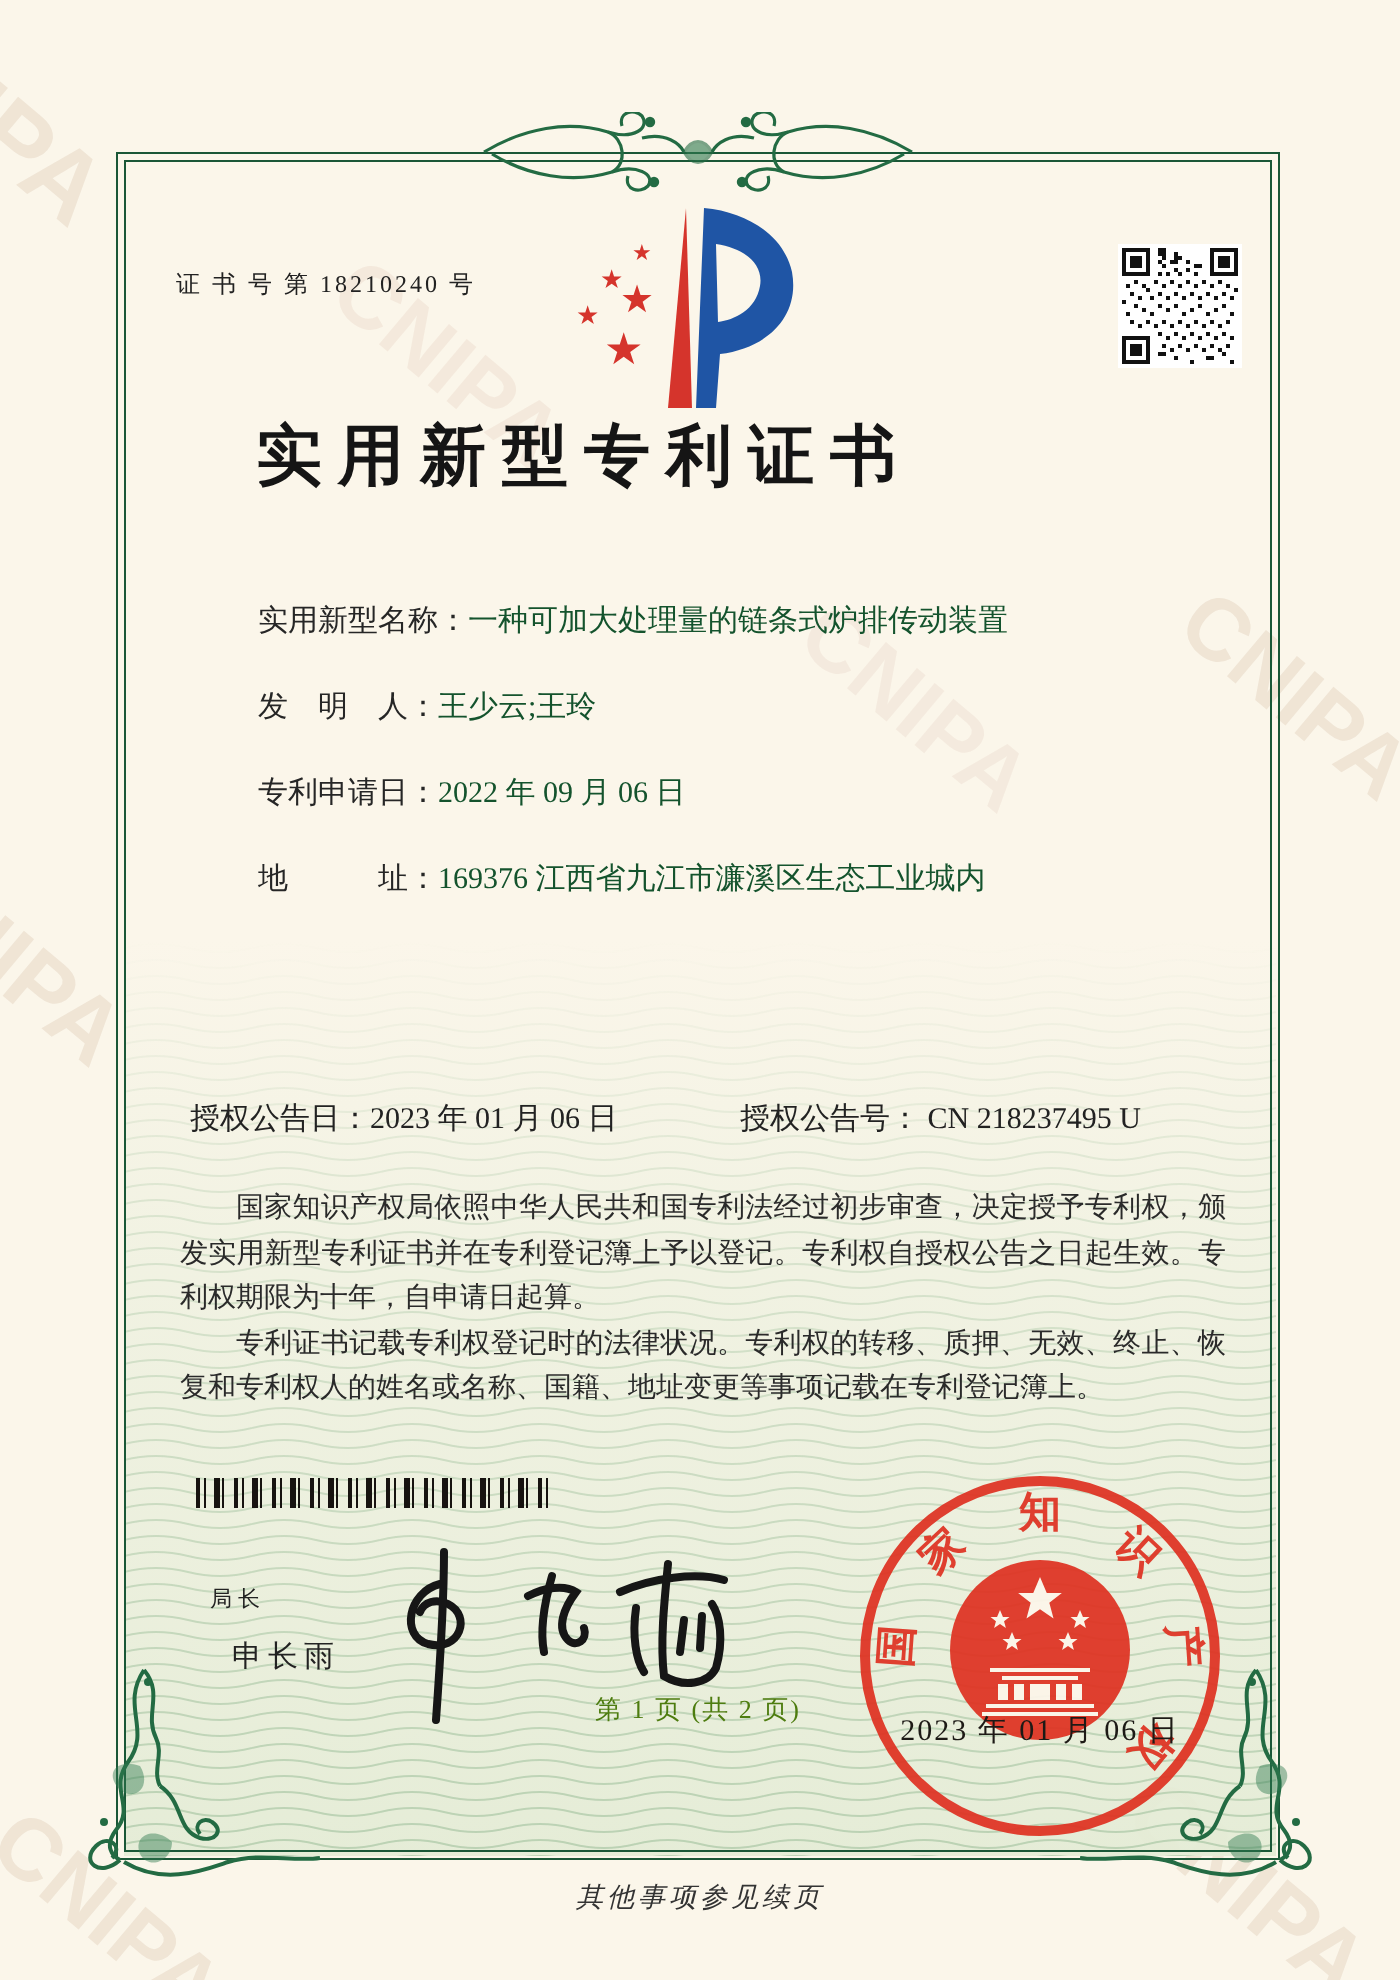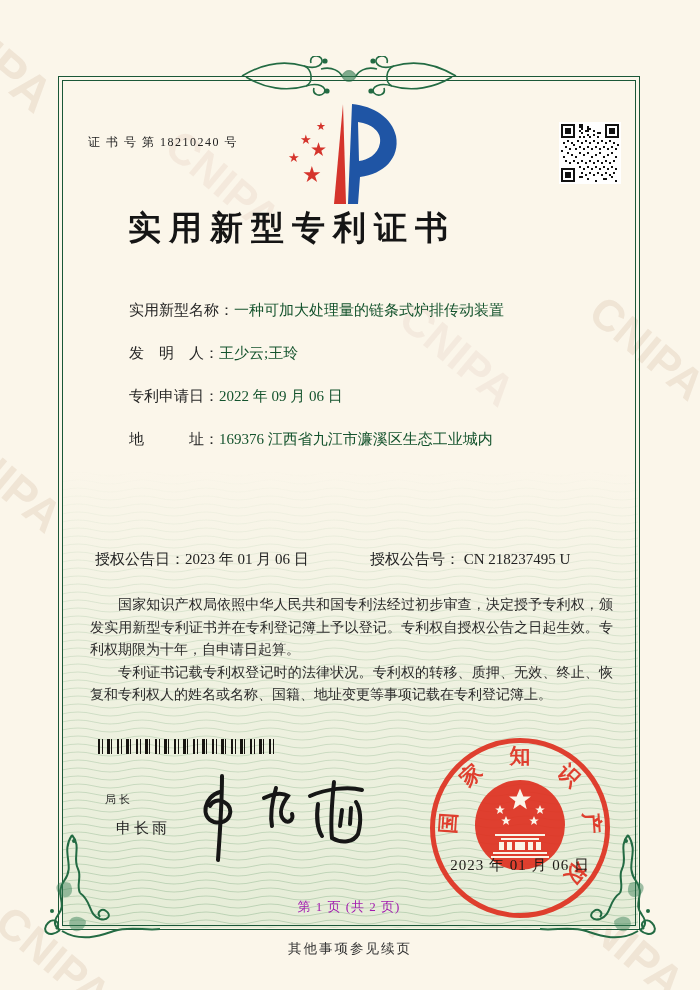--- a/index.html
+++ b/index.html
@@ -61,22 +61,22 @@
   .seal-char:nth-child(1){transform:rotate(-129deg) translate(0,-72px);}
   .seal-char:nth-child(2){transform:rotate(-86deg) translate(0,-72px);}
   .seal-char:nth-child(3){transform:rotate(-43deg) translate(0,-72px);}
   .seal-char:nth-child(4){transform:rotate(0deg) translate(0,-72px);}
   .seal-char:nth-child(5){transform:rotate(43deg) translate(0,-72px);}
   .seal-char:nth-child(6){transform:rotate(86deg) translate(0,-72px);}
   .seal-char:nth-child(7){transform:rotate(129deg) translate(0,-72px);}
   .emblem{position:absolute;left:50%;top:50%;width:94px;height:94px;margin:-50px 0 0 -47px;}
   .seal-date{position:absolute;left:424px;top:856px;width:192px;z-index:5;text-align:center;
     font-size:15px;letter-spacing:1px;color:#1d1a16;}
-  .page-num{position:absolute;left:58px;top:898px;width:582px;z-index:3;text-align:center;font-size:13px;letter-spacing:1px;color:#a21caf;}
-  .cont-note{position:absolute;left:0;top:940px;width:700px;z-index:3;text-align:center;font-size:13.5px;letter-spacing:2px;color:#333;}
+  .page-num{position:absolute;left:58px;top:846px;width:582px;z-index:3;text-align:center;font-size:13px;letter-spacing:1px;color:#4d7c0f;}
+  .cont-note{position:absolute;left:0;top:940px;width:700px;z-index:3;text-align:center;font-size:13.5px;letter-spacing:2px;color:#333;font-style:italic;}
 </style>
 </head>
 <body>
 
 <div class="page">
 
   <span class="wm wm1">CNIPA</span>
   <span class="wm wm2">CNIPA</span>
   <span class="wm wm3">CNIPA</span>
   <span class="wm wm4">CNIPA</span>

